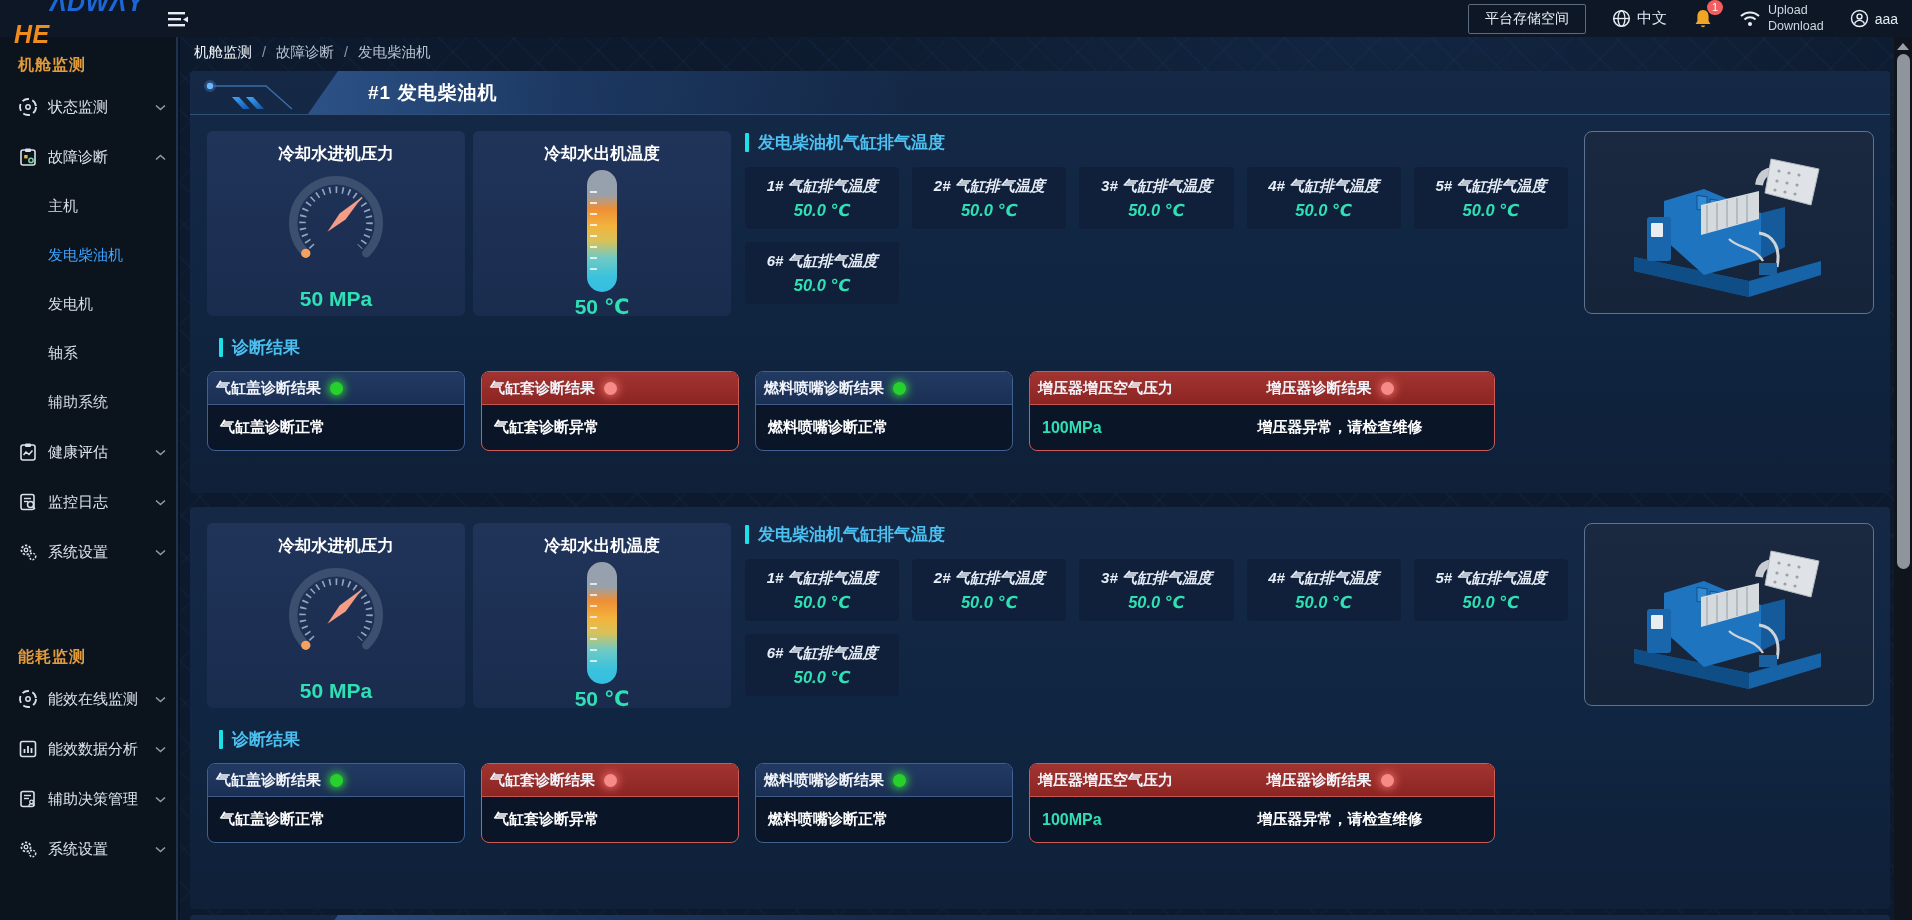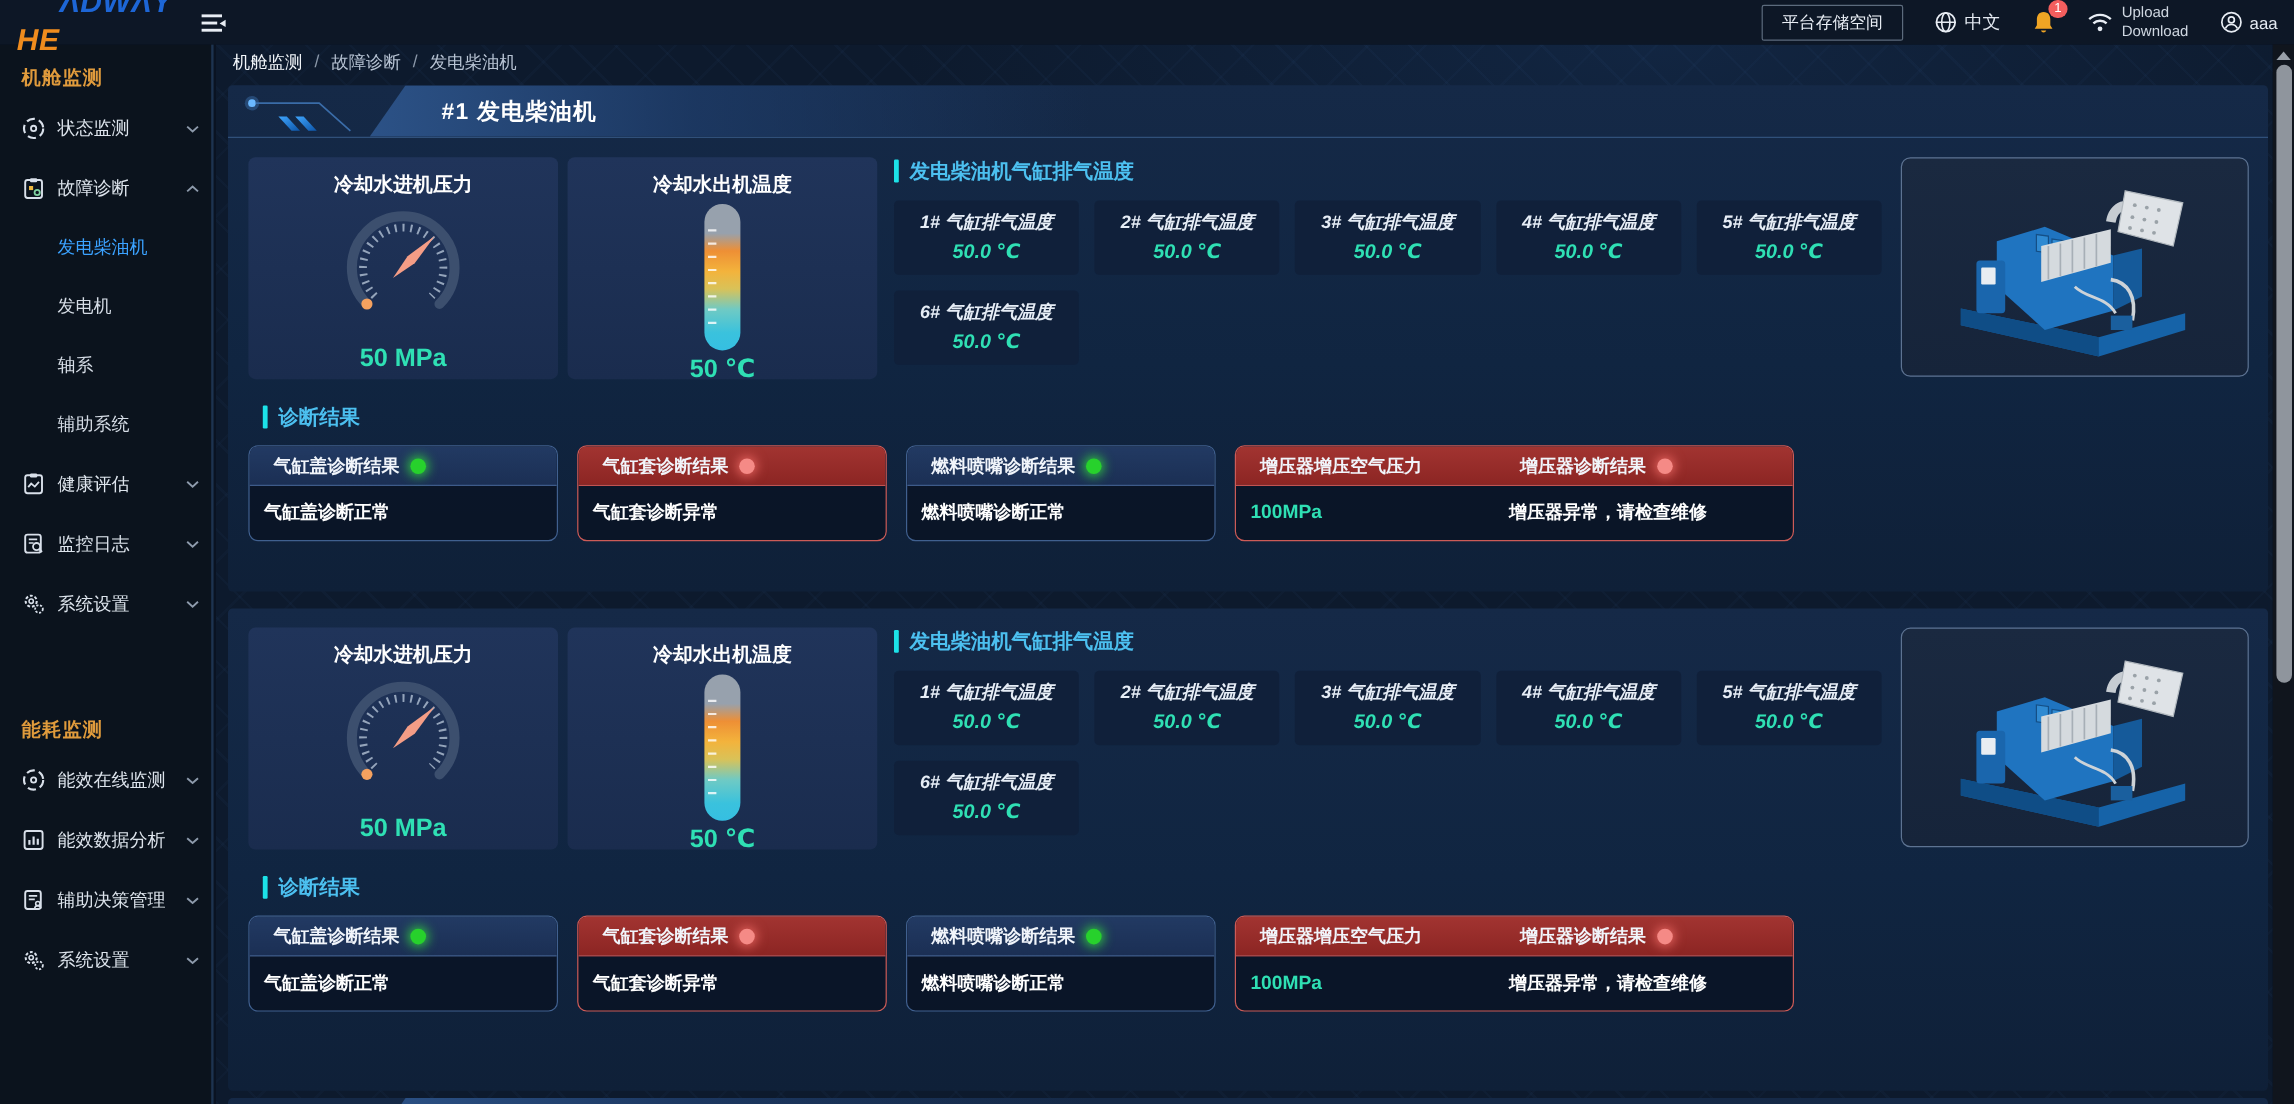--- a/index.html
+++ b/index.html
@@ -73,21 +73,21 @@
   .cyl-value { font-size:16.5px; color:#2fe0b4; font-weight:bold; }
 
   .engine-card { flex:0 0 290px; height:183px; margin-left:8px; border:1px solid #5d7392; border-radius:8px;
     background:linear-gradient(180deg,#1a2940,#16243a); display:flex; align-items:center; justify-content:center; }
 
   .diag-title { margin:20px 0 12px 17px;padding-left:12px; }
   .diag-row { display:flex; gap:16px; padding:0 17px; }
   .diag-card { width:258px; border-radius:8px; border:1px solid #40608f; overflow:hidden; background:rgba(9,19,36,.85); flex:0 0 auto; }
   .diag-card.abnormal { border-color:#cc5b57; }
   .diag-card.wide { width:466px; }
-  .diag-header { height:33px; display:flex; align-items:center; padding:0 20px; gap:9px; font-size:15px; font-weight:bold; color:#f1f5fb;
+  .diag-header { height:33px; display:flex; align-items:center; padding:0 8px; gap:9px; font-size:15px; font-weight:bold; color:#f1f5fb;
     background:linear-gradient(180deg,#223a63,#1b2f54); border-bottom:1px solid rgba(130,170,230,.3); }
   .diag-card.abnormal .diag-header { background:linear-gradient(180deg,#a23431,#8c2523); border-bottom-color:#c45250; }
   .dot { width:13px; height:13px; border-radius:50%; flex:0 0 13px; }
   .dot.normal { background:#27d12c; box-shadow:0 0 9px 2px rgba(50,220,60,.85); }
   .dot.abnormal { background:#f58a86; box-shadow:0 0 9px 2px rgba(245,110,105,.8); }
   .diag-body { height:45px; display:flex; align-items:center; padding:0 12px; font-size:15px; font-weight:bold; color:#ffffff; }
   .h-left, .b-left { width:49%; flex:0 0 49%; }
   .h-right { display:flex; align-items:center; gap:9px; }
   .b-left { color:#2fe0b4; font-size:16px; }
 
@@ -171,20 +171,21 @@
         <rect x="7" y="1.5" width="6" height="3.4" rx="1" fill="#d9e0ea"></rect>
         <rect x="6.2" y="8" width="3.4" height="3.4" fill="#efb93f"></rect>
         <circle cx="13" cy="13.4" r="2.2" fill="none" stroke="#7fd0a0" stroke-width="1.5"></circle>
       </svg>
     <span>故障诊断</span>
     <svg class="chev" width="11" height="7" viewBox="0 0 11 7">
         <polyline points="1,5.5 5.5,1.5 10,5.5" fill="none" stroke="#8d9aab" stroke-width="1.6"></polyline>
       </svg>
   </div>
 
+  <div class="side-sub">主机</div>
   <div class="side-sub active">发电柴油机</div>
   <div class="side-sub">发电机</div>
   <div class="side-sub">轴系</div>
   <div class="side-sub">辅助系统</div>
 
   <div class="side-item">
     <svg class="icon" viewBox="0 0 20 20">
         <rect x="3" y="3" width="14" height="15" rx="2" fill="none" stroke="#d9e0ea" stroke-width="1.6"></rect>
         <rect x="7" y="1.5" width="6" height="3.4" rx="1" fill="#d9e0ea"></rect>
         <polyline points="5.5,13 8,10 11,12.5 14.5,8.5" fill="none" stroke="#d9e0ea" stroke-width="1.5"></polyline>

